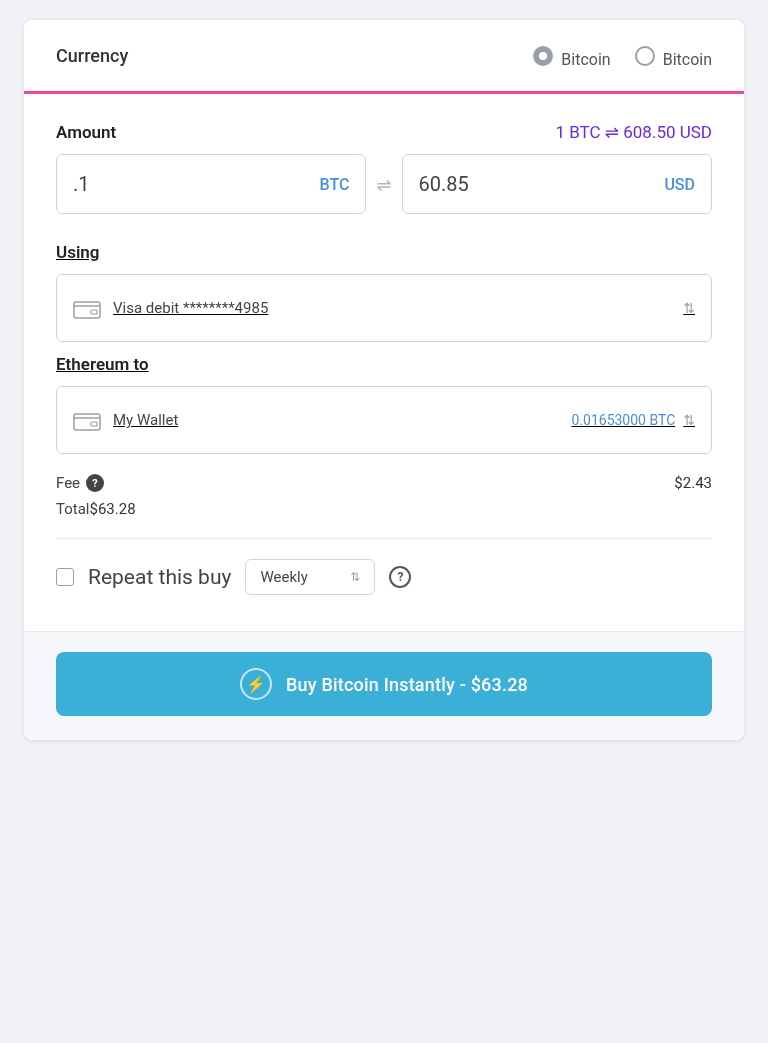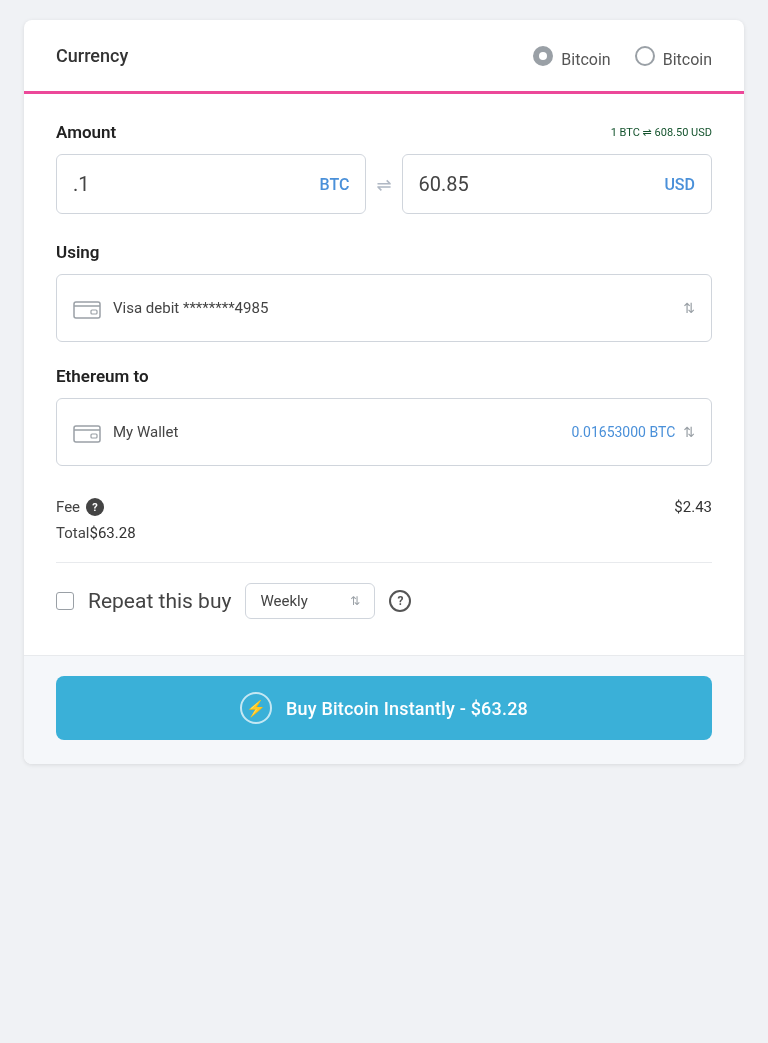--- a/index.html
+++ b/index.html
@@ -98,22 +98,22 @@
       margin-bottom: 12px;
     }
 
     .section-title {
       font-size: 17px;
       font-weight: 600;
       color: #222;
     }
 
     .exchange-rate {
-      font-size: 11px;
-      color: #14532d;
+      font-size: 17px;
+      color: #6d28d9;
     }
 
     .amount-inputs {
       display: flex;
       align-items: center;
       gap: 10px;
       margin-bottom: 28px;
     }
 
     .input-box {
@@ -144,21 +144,22 @@
     }
 
     .swap-icon {
       color: #b0b8c4;
       font-size: 18px;
       flex-shrink: 0;
     }
 
     
     .field-section {
-      margin-bottom: 24px;
+      margin-bottom: 12px;
+      text-decoration: underline;
     }
 
     .field-section .section-title {
       margin-bottom: 12px;
     }
 
     .select-box {
       border: 1.5px solid #d0d5dc;
       border-radius: 6px;
       display: flex;

